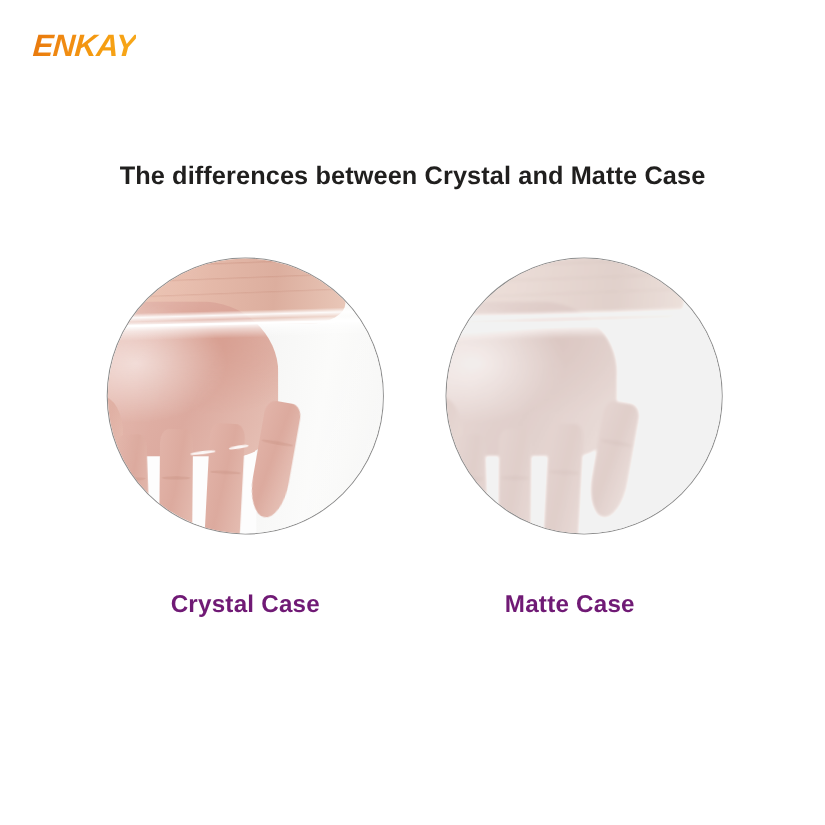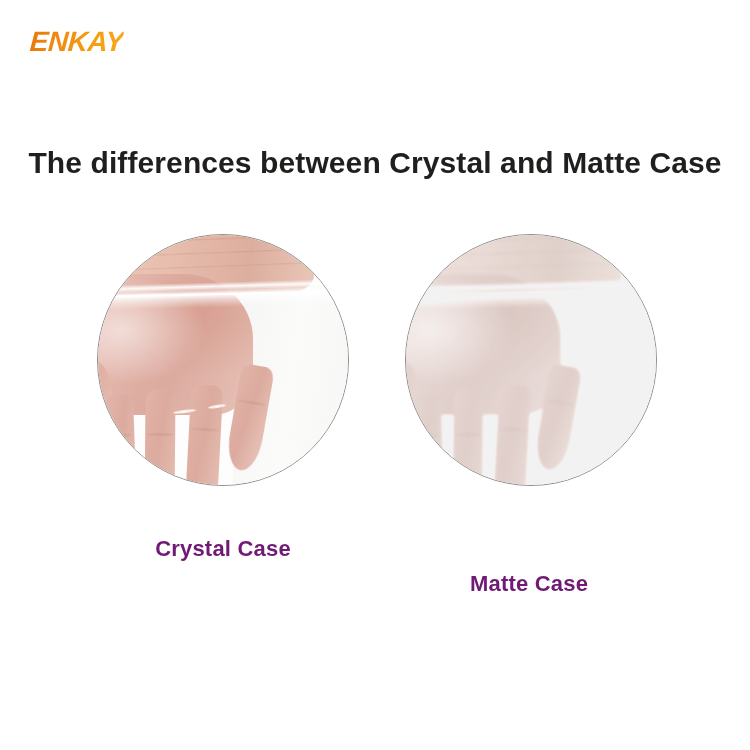--- a/index.html
+++ b/index.html
@@ -34,21 +34,21 @@
     transform: skewX(-4deg);
   }
 
   
   .title {
     position: absolute;
     left: 0;
     top: 146px;
     width: 750px;
     text-align: center;
-    font-size: 30px;
+    font-size: 23px;
     font-weight: bold;
     color: #201f1e;
     letter-spacing: 0.1px;
   }
 
   
   .compare {
     position: absolute;
     left: 0;
     top: 234px;
@@ -233,21 +233,21 @@
     position: absolute;
     top: 536px;
     width: 252px;
     text-align: center;
     font-size: 22px;
     font-weight: bold;
     color: #701a75;
     letter-spacing: 0.2px;
   }
   .caption.left  { left: 97px; }
-  .caption.right { left: 403px; margin-top: 35px; }
+  .caption.right { left: 392px; }
 </style>
 </head>
 <body>
 
 <div class="brand">ENKAY</div>
 
 <div class="title">The differences between Crystal and Matte Case</div>
 
 <div class="compare">
 

